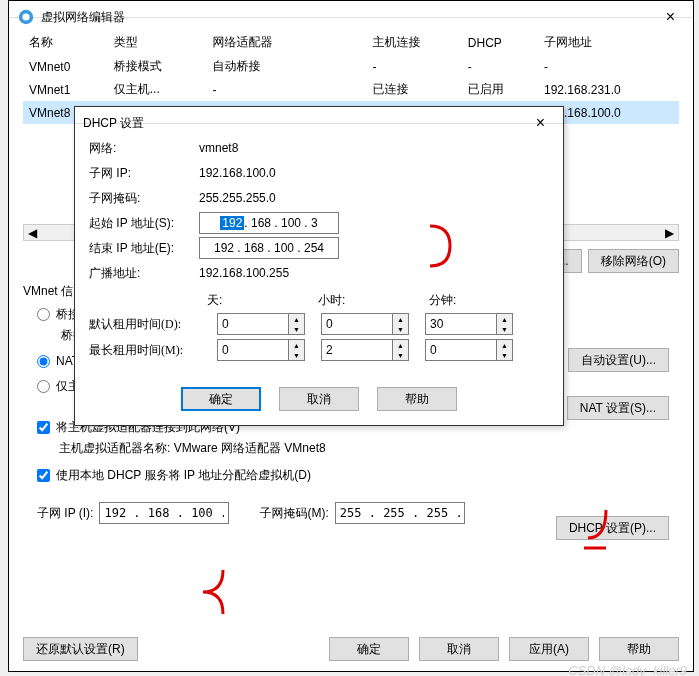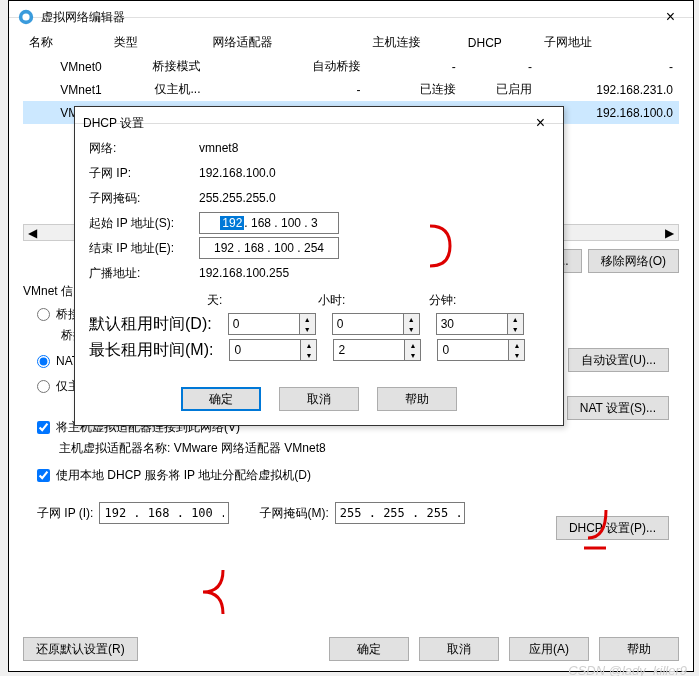--- a/index.html
+++ b/index.html
@@ -8,21 +8,21 @@
 .main-window { position: absolute; left: 8px; top: 0; width: 686px; height: 672px; background: #fff; border: 1px solid #000; }
 .titlebar { height: 16px; display: flex; align-items: center; padding: 16px 0 0 8px; border-bottom: 1px solid #e0e0e0; }
 .titlebar .icon { width: 18px; height: 18px; margin-right: 6px; }
 .titlebar .title { flex: 1; font-size: 12px; }
 .titlebar .close { width: 45px; height: 32px; display: flex; align-items: center; justify-content: center; font-size: 16px; }
 
 .content { padding: 12px 14px; position: relative; }
 
 .table { width: 100%; border-collapse: collapse; }
 .table th { text-align: left; font-weight: normal; padding: 4px 6px; font-size: 12px; }
-.table td { padding: 3px 6px; font-size: 12px; text-align: right; }
+.table td { padding: 3px 6px; font-size: 12px; }
 .table tr.sel td { background: #cce8ff; }
 
 .hscroll { margin-top: 100px; height: 17px; background: #f0f0f0; display: flex; border: 1px solid #ccc; }
 .hscroll .arrow { width: 17px; height: 15px; display: flex; align-items: center; justify-content: center; background: #f0f0f0; }
 .hscroll .track { flex: 1; }
 
 .btn { display: inline-flex; align-items: center; justify-content: center; height: 24px; min-width: 80px; padding: 0 12px; border: 1px solid #adadad; background: #e1e1e1; font-size: 12px; }
 .btn.primary { border: 2px solid #0078d7; }
 
 .section-label { font-size: 12px; }
@@ -37,21 +37,21 @@
 .frow { display: flex; align-items: center; margin: 3px 0; min-height: 22px; }
 .flbl { width: 110px; font-size: 12px; }
 .fval { font-size: 12px; }
 .ipin { width: 140px; height: 22px; border: 1px solid #7a7a7a; text-align: center; font-family: monospace; display: flex; align-items: center; justify-content: center; }
 .ipin .hl { background: #0078d7; color: #fff; padding: 0 2px; }
 .spin { display: inline-flex; height: 22px; border: 1px solid #7a7a7a; background: #fff; align-items: stretch; }
 .spin input { border: none; width: 70px; padding: 0 4px; font-size: 12px; outline: none; }
 .spin .arrows { width: 16px; display: flex; flex-direction: column; border-left: 1px solid #7a7a7a; }
 .spin .arrows div { flex: 1; display: flex; align-items: center; justify-content: center; font-size: 7px; background: #f0f0f0; }
 .lease-row { display: flex; align-items: center; gap: 16px; margin: 4px 0; }
-.lease-row .lbl { min-width: 112px; font-size: 16px; }
+.lease-row .lbl { min-width: 112px; font-size: 12px; font-family: Liberation Serif, serif; }
 .lease-hdr { display: flex; align-items: center; margin-left: 118px; gap: 16px; }
 .lease-hdr span { width: 95px; font-size: 12px; }
 .modal-buttons { display: flex; justify-content: center; gap: 18px; padding: 12px 0 14px; }
 
 
 .anno { position: absolute; z-index: 30; pointer-events: none; }
 
 .footer { position: absolute; bottom: 10px; left: 14px; right: 14px; display: flex; align-items: center; gap: 10px; }
 .footer .spacer { flex: 1; }
 

